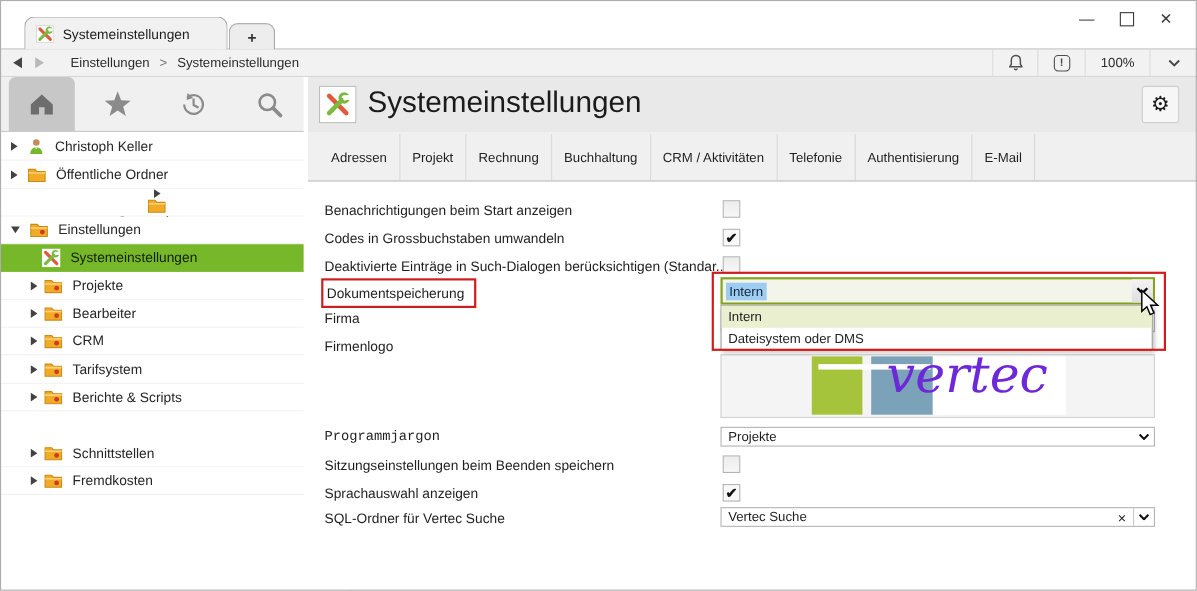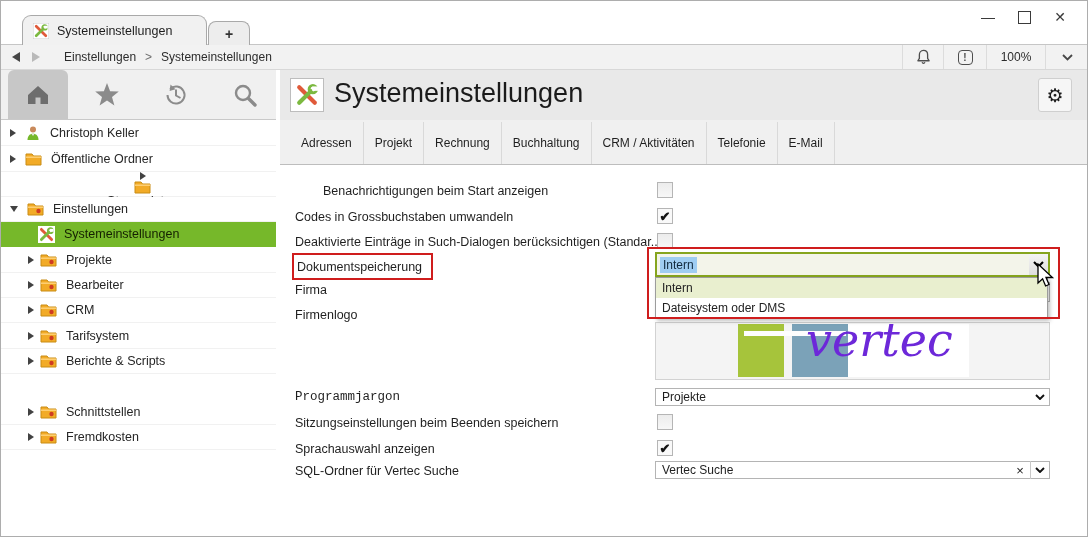--- a/index.html
+++ b/index.html
@@ -352,24 +352,25 @@
     </div>
   </div>
 
   <div class="mtabs">
     <div class="mtab first-inactive">Adressen</div>
     <div class="mtab">Projekt</div>
     <div class="mtab">Rechnung</div>
     <div class="mtab">Buchhaltung</div>
     <div class="mtab">CRM / Aktivitäten</div>
     <div class="mtab">Telefonie</div>
+    <div class="mtab">Authentisierung</div>
     <div class="mtab">E-Mail</div>
   </div>
 
-  <div class="flabel" style="left:15px;top:114px;margin-left:28px;">Benachrichtigungen beim Start anzeigen</div>
+  <div class="flabel" style="left:15px;top:114px;">Benachrichtigungen beim Start anzeigen</div>
   <div class="flabel" style="left:15px;top:140px;">Codes in Grossbuchstaben umwandeln</div>
   <div class="flabel" style="left:15px;top:165px;">Deaktivierte Einträge in Such-Dialogen berücksichtigen (Standar...</div>
   <div class="flabel" style="left:17px;top:190px;">Dokumentspeicherung</div>
   <div class="flabel" style="left:15px;top:213px;">Firma</div>
   <div class="flabel" style="left:15px;top:238px;">Firmenlogo</div>
   <div class="flabel" style="left:15px;top:320px;font-family:Liberation Mono, monospace;">Programmjargon</div>
   <div class="flabel" style="left:15px;top:346px;">Sitzungseinstellungen beim Beenden speichern</div>
   <div class="flabel" style="left:15px;top:372px;">Sprachauswahl anzeigen</div>
   <div class="flabel" style="left:15px;top:394px;">SQL-Ordner für Vertec Suche</div>
 

